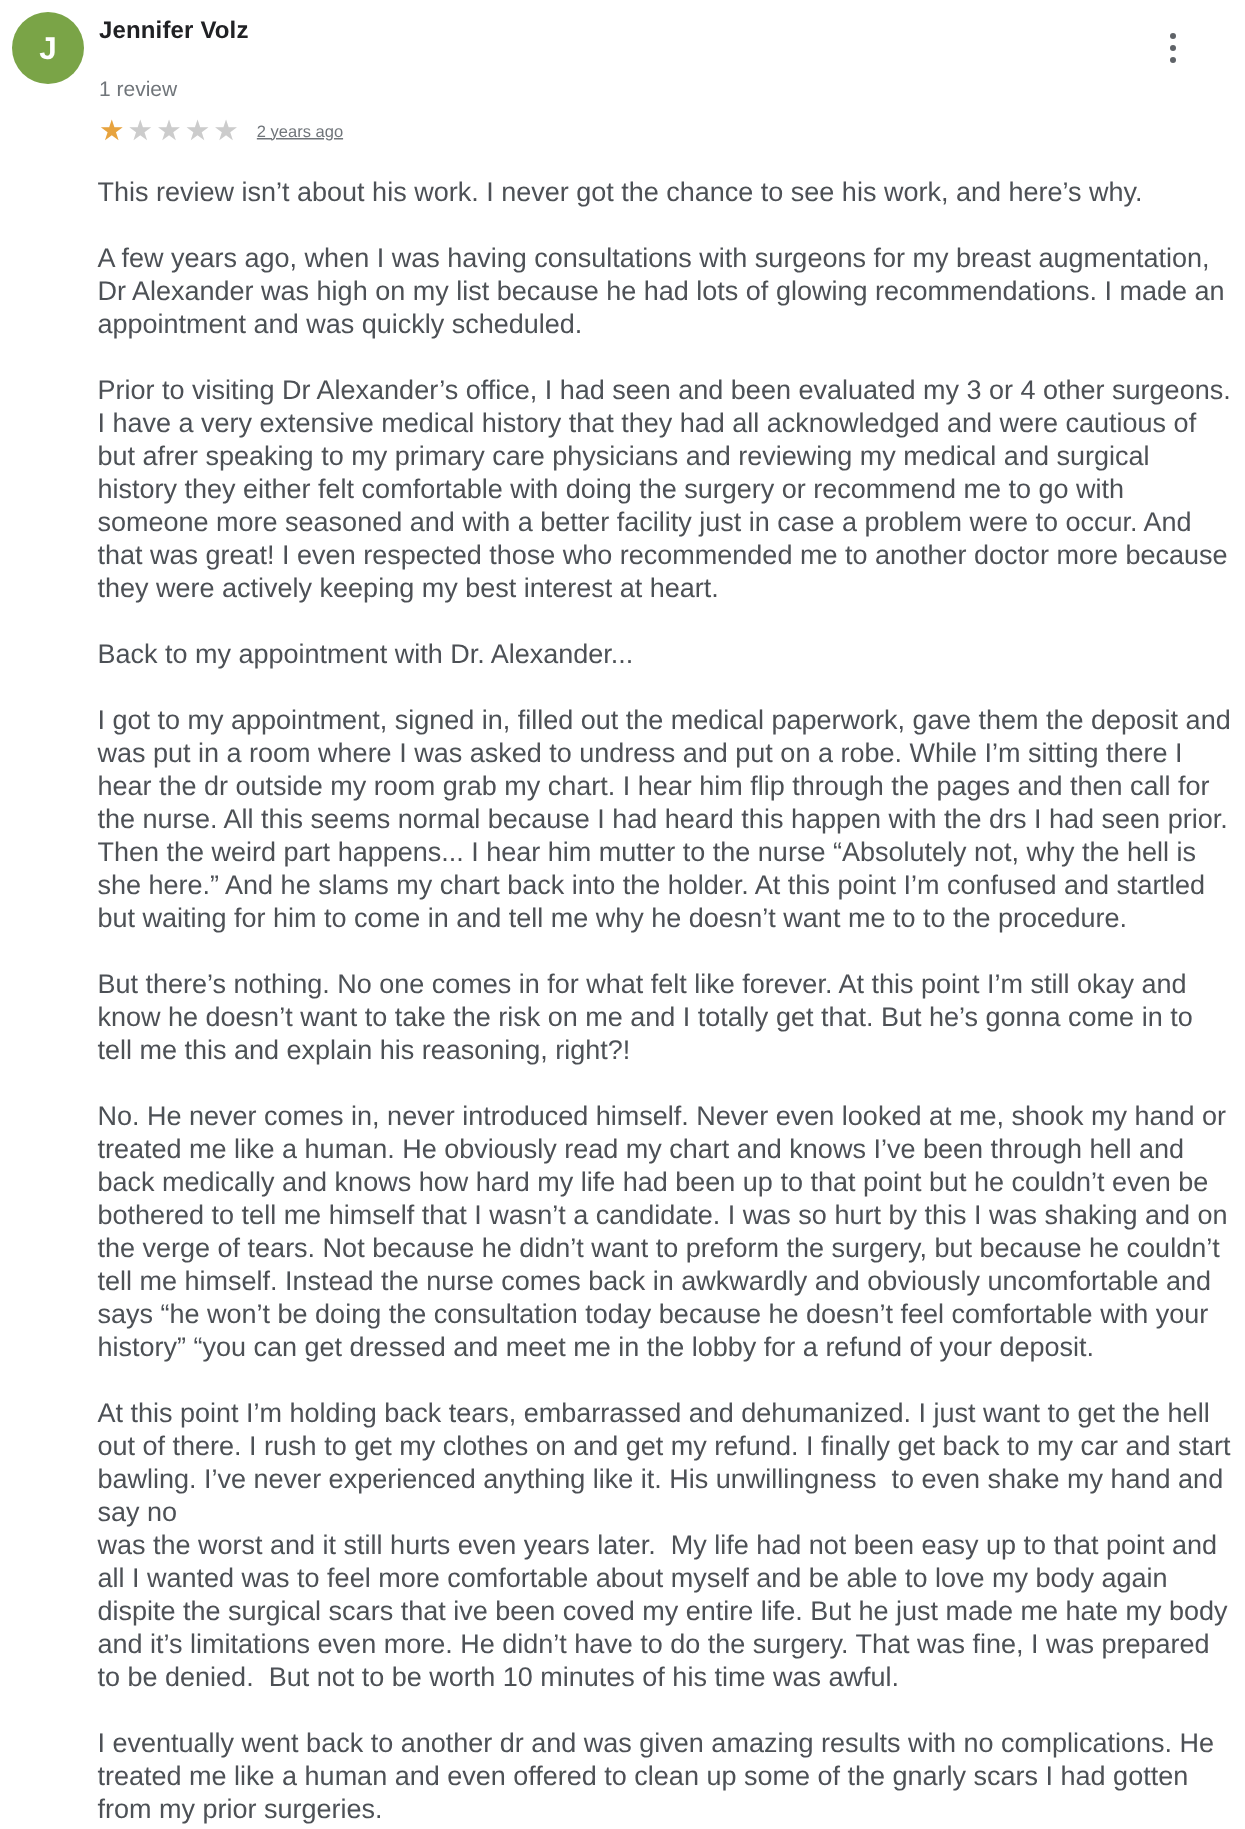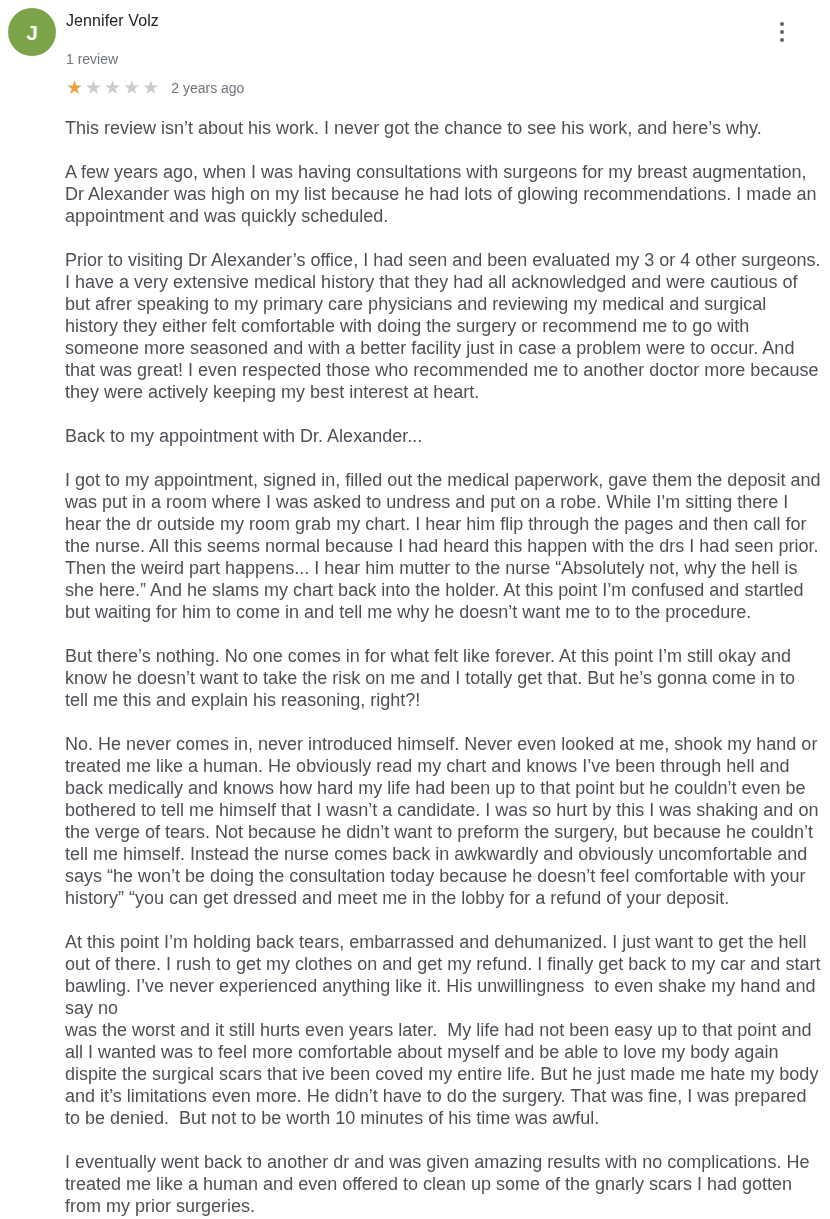--- a/index.html
+++ b/index.html
@@ -39,21 +39,21 @@
     font-size: 21px;
     font-weight: bold;
     line-height: 1;
   }
   .who {
     margin-left: 10px;
     padding-top: 4px;
   }
   .name {
     font-size: 16px;
-    font-weight: normal;
+    font-weight: bold;
     color: var(--name-text, #202124);
     letter-spacing: 0.1px;
     cursor: pointer;
   }
   .meta {
     font-size: 14px;
     color: var(--meta-text, #70757A);
     margin-top: 21px;
   }
   .more-btn {
@@ -81,23 +81,24 @@
   }
   .stars {
     font-size: 19px;
     line-height: 1;
     letter-spacing: 2px;
     white-space: nowrap;
   }
   .star { color: var(--star-empty, #CCCCCC); }
   .star.filled { color: var(--star-filled, #E7A33E); }
   .age {
-    font-size: 14px;
+    font-size: 11px;
     color: var(--meta-text, #70757A);
     margin-left: 10px;
+    text-decoration: underline;
   }
   .review-text {
     margin: 20px 0 0 57px;
     width: 757px;
     font-size: 18px;
     line-height: 22px;
     color: var(--body-text, #4D5156);
     white-space: pre-wrap;
   }
 </style>

